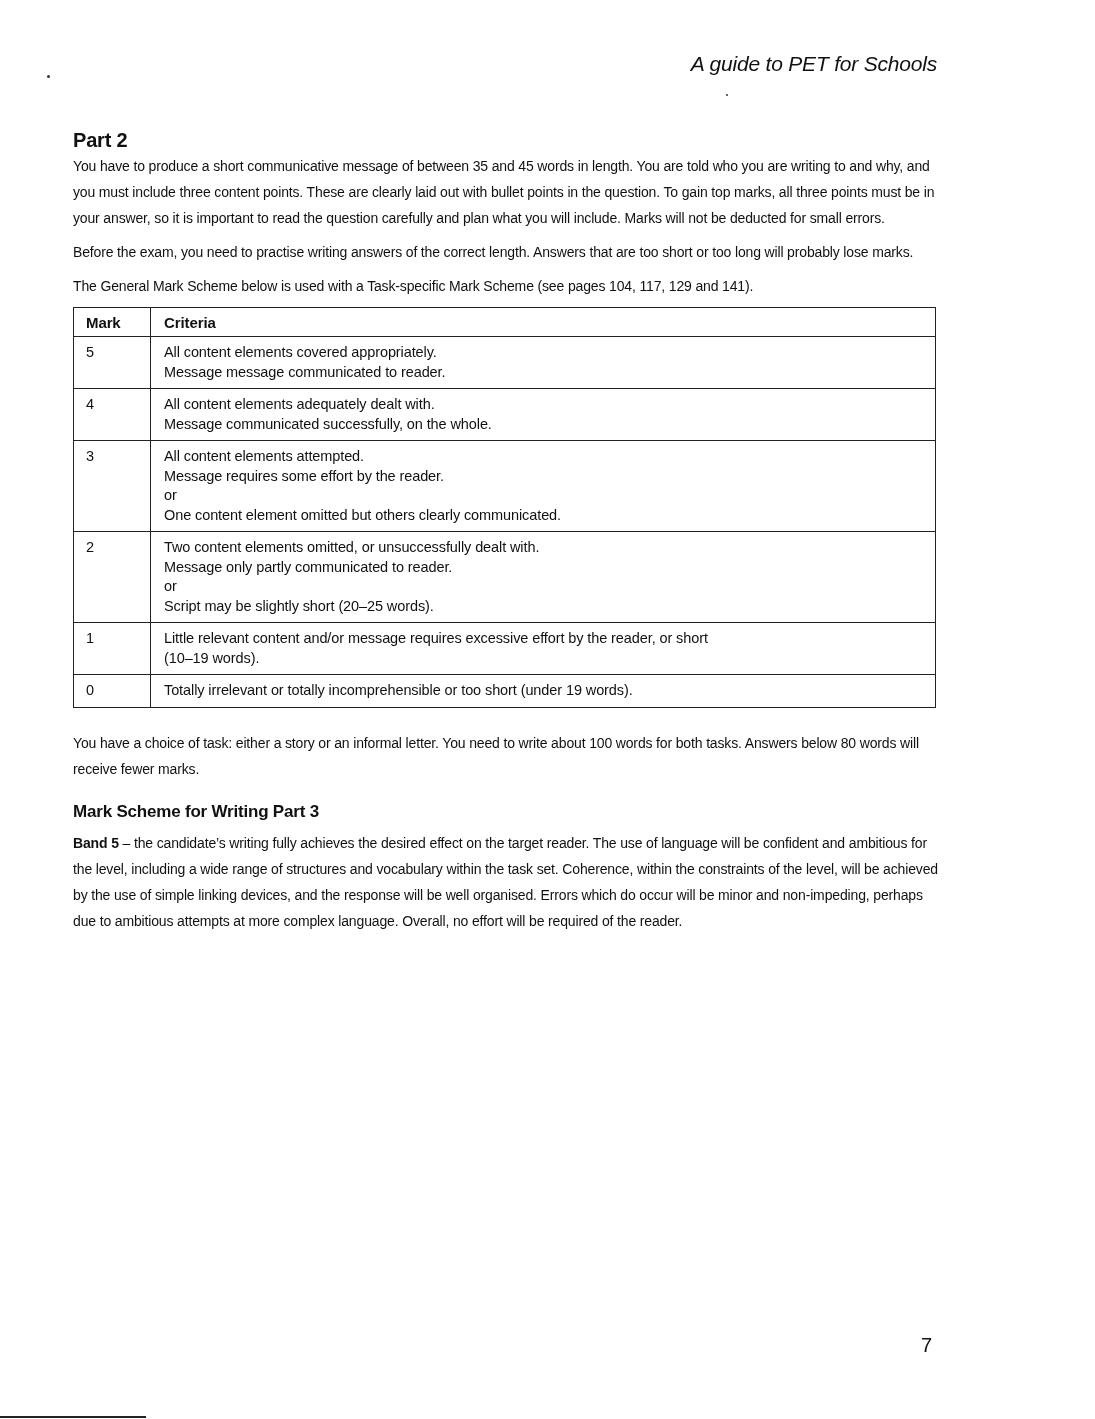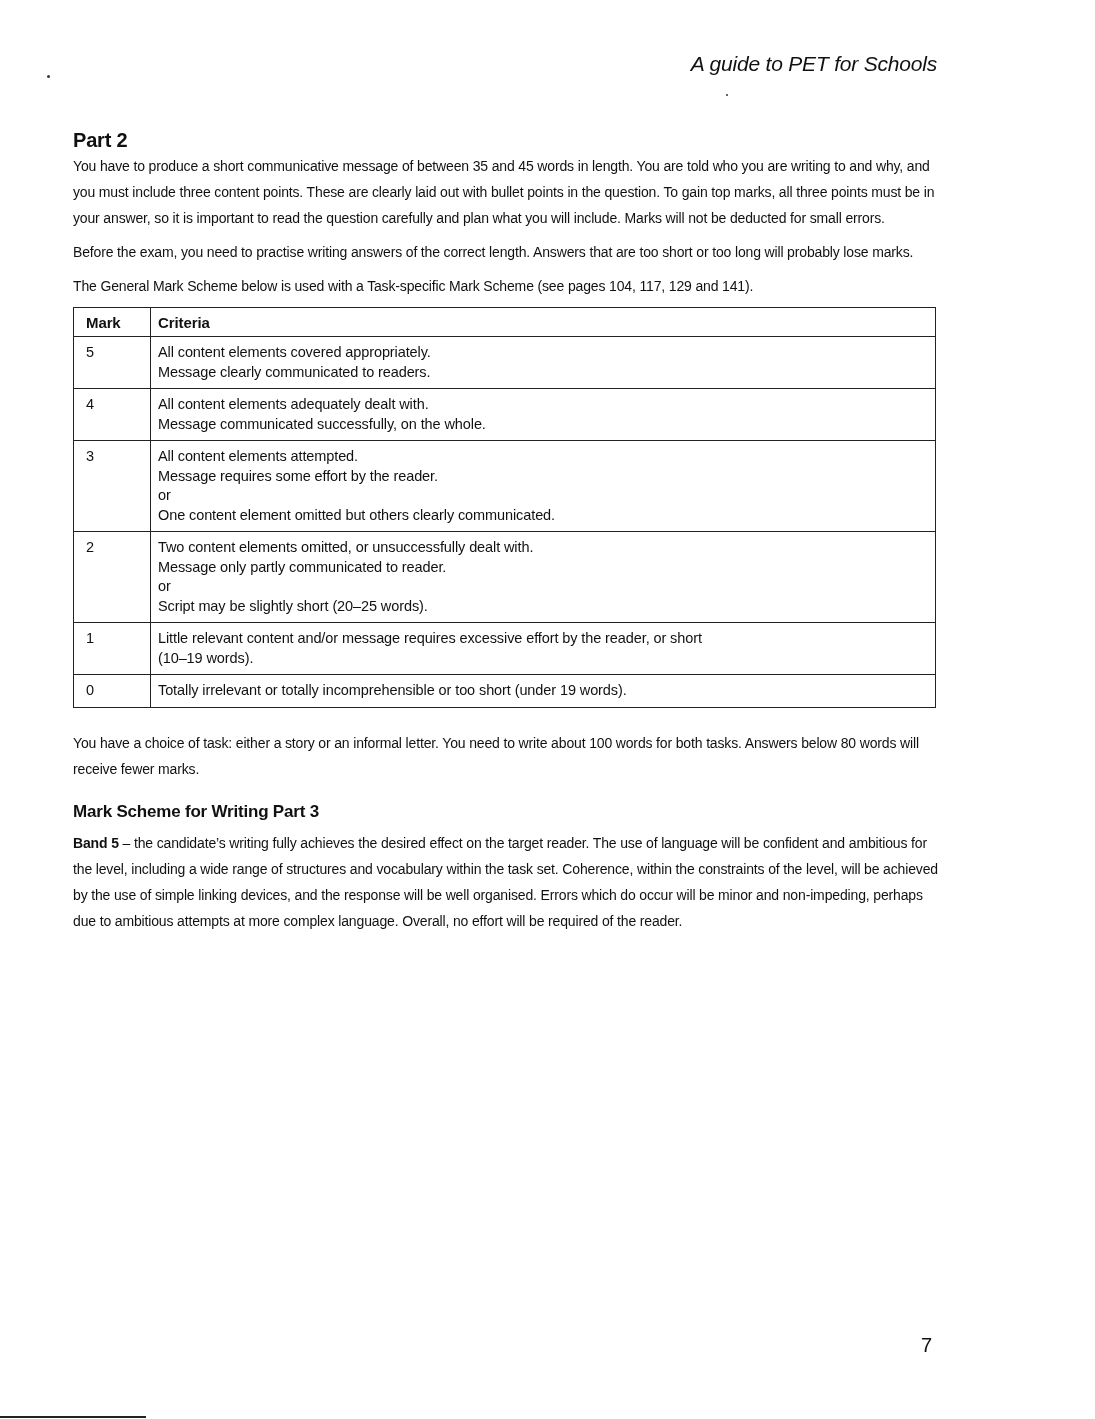--- a/index.html
+++ b/index.html
@@ -81,21 +81,21 @@
       height: 28px;
       vertical-align: middle;
     }
     table.mark-scheme .col-mark {
       width: 77px;
       border-right: 1.3px solid #222;
       padding-left: 12px;
       box-sizing: border-box;
     }
     table.mark-scheme .col-crit {
-      padding-left: 7px;
+      padding-left: 13px;
     }
     table.mark-scheme td {
       padding-top: 6px;
       padding-bottom: 6px;
       line-height: 19.5px;
     }
     table.mark-scheme td.col-mark {
       padding-top: 6px;
     }
     .crit-line { display: block; }
@@ -138,21 +138,21 @@
         <tr>
           <th class="col-mark">Mark</th>
           <th class="col-crit">Criteria</th>
         </tr>
       </thead>
       <tbody id="mark-rows">
           <tr>
             <td class="col-mark">5</td>
             <td class="col-crit">
               <span class="crit-line">All content elements covered appropriately.</span>
-              <span class="crit-line">Message clearly communicated to readers.</span>
+              <span class="crit-line">Message message communicated to reader.</span>
             </td>
           </tr>
           <tr>
             <td class="col-mark">4</td>
             <td class="col-crit">
               <span class="crit-line">All content elements adequately dealt with.</span>
               <span class="crit-line">Message communicated successfully, on the whole.</span>
             </td>
           </tr>
           <tr>

